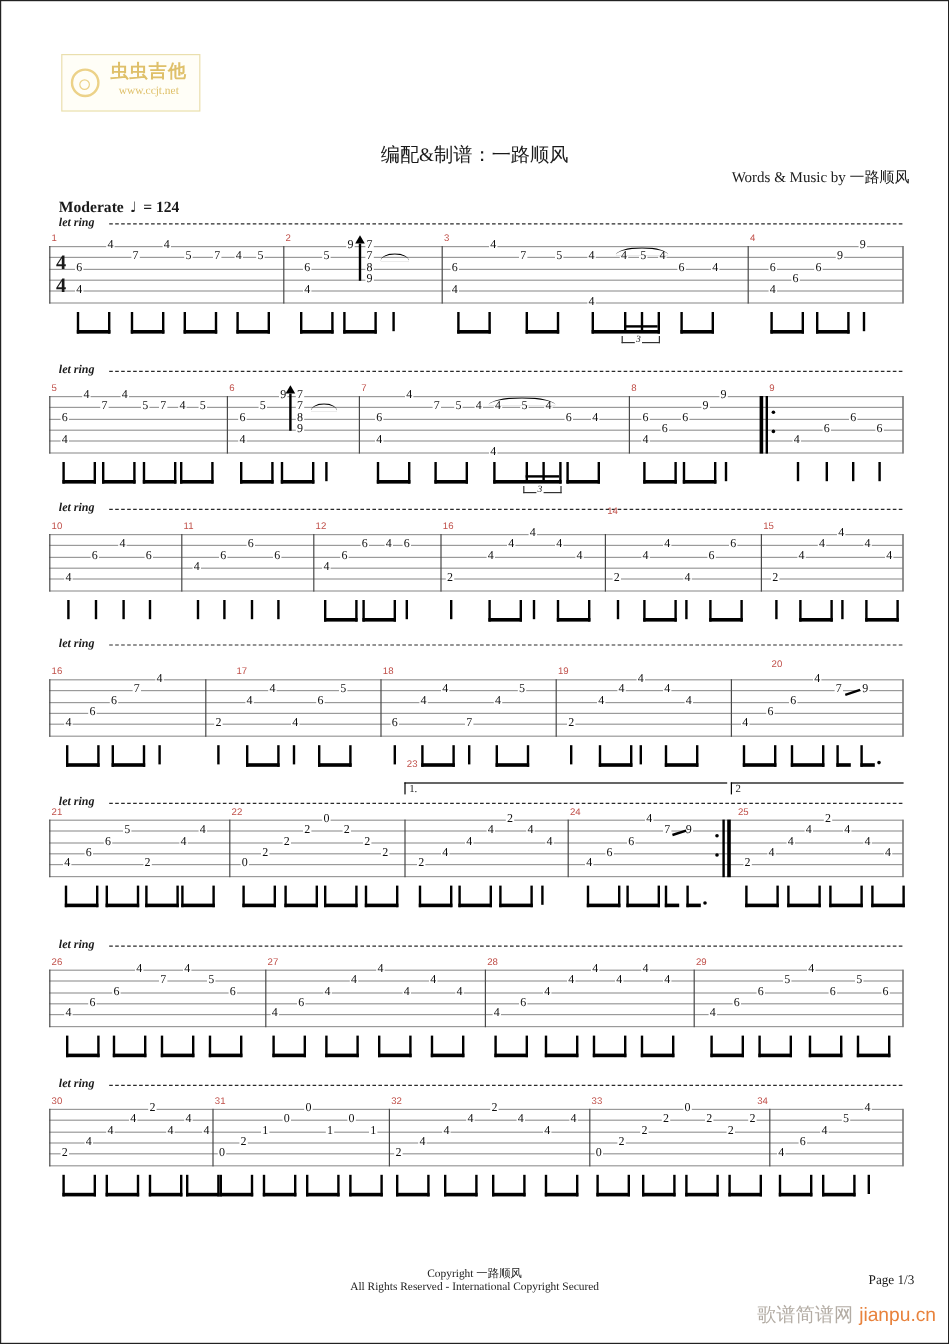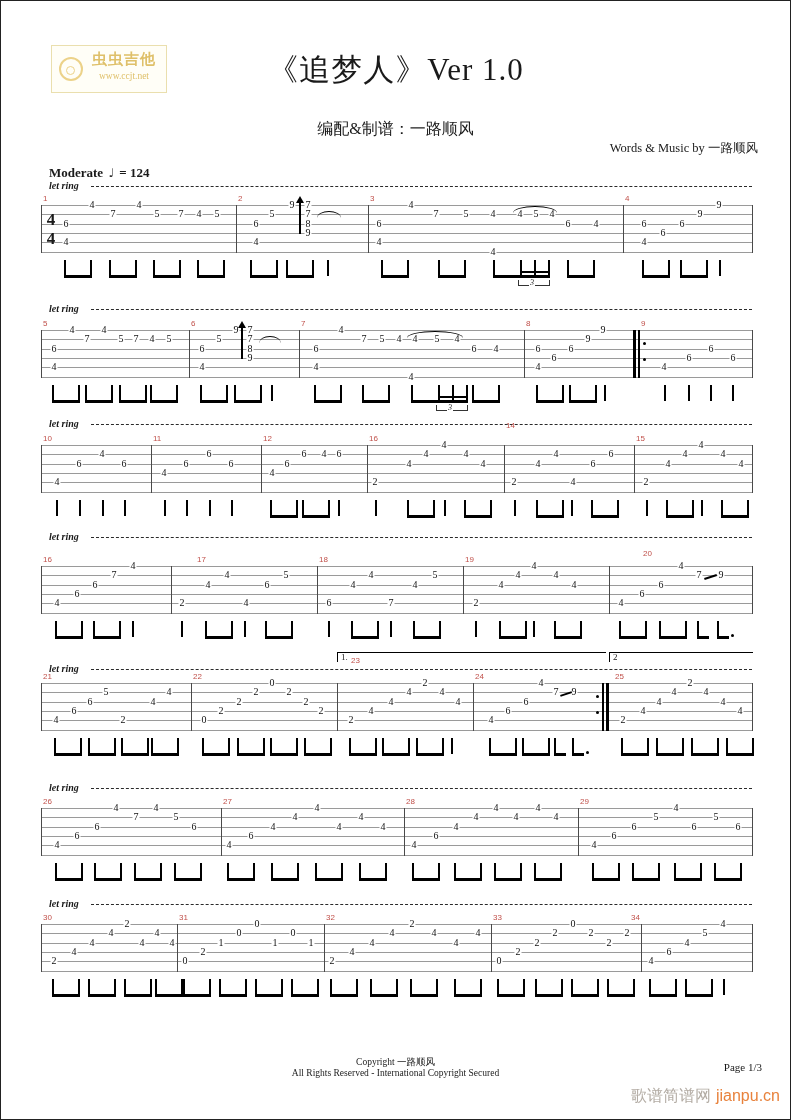--- a/index.html
+++ b/index.html
@@ -68,21 +68,20 @@
   <div class="logo">
     <div class="logo-icon">
       <div class="logo-icon-inner"></div>
     </div>
     <div class="logo-text">
       <div class="logo-brand">虫虫吉他</div>
       <div class="logo-url">www.ccjt.net</div>
     </div>
   </div>
 
-  <div class="title">《追梦人》Ver 1.0</div>
   <div class="arranger">编配&amp;制谱：一路顺风</div>
   <div class="wordsmusic">Words &amp; Music by 一路顺风</div>
 
   <div class="tempo">
     <span>Moderate</span>
     <span class="qnote">♩</span>
     <span>= 124</span>
   </div>
 
   <div class="score">
@@ -403,21 +402,21 @@
       <div class="sline" style="left: 40px; top: 709.9px; width: 711px; background: rgb(154, 154, 154);"></div>
       <div class="sline" style="left: 40px; top: 719.2px; width: 711px; background: rgb(154, 154, 154);"></div>
       <div class="sline" style="left: 40px; top: 728.5px; width: 711px; background: rgb(154, 154, 154);"></div>
       <div class="bar" style="left: 40px; top: 682px; height: 47.5px; background: rgb(74, 74, 74);"></div>
       <div class="bar" style="left: 190px; top: 682px; height: 47.5px; background: rgb(74, 74, 74);"></div>
       <div class="bar" style="left: 336px; top: 682px; height: 47.5px; background: rgb(74, 74, 74);"></div>
       <div class="bar" style="left: 472px; top: 682px; height: 47.5px; background: rgb(74, 74, 74);"></div>
       <div class="bar" style="left: 751px; top: 682px; height: 47.5px; background: rgb(74, 74, 74);"></div>
       <div class="mnum" style="left: 42px; top: 672px; color: rgb(192, 80, 74);">21</div>
       <div class="mnum" style="left: 192px; top: 672px; color: rgb(192, 80, 74);">22</div>
-      <div class="mnum" style="left: 338px; top: 656px; color: rgb(192, 80, 74); margin-left: 12px;">23</div>
+      <div class="mnum" style="left: 338px; top: 632px; color: rgb(192, 80, 74);">23</div>
       <div class="mnum" style="left: 474px; top: 672px; color: rgb(192, 80, 74);">24</div>
       <div class="mnum" style="left: 614px; top: 672px; color: rgb(192, 80, 74);">25</div>
       <div class="note" style="left: 55px; top: 719.2px;">4</div>
       <div class="note" style="left: 73px; top: 709.9px;">6</div>
       <div class="note" style="left: 89px; top: 700.6px;">6</div>
       <div class="note" style="left: 105px; top: 691.3px;">5</div>
       <div class="note" style="left: 122px; top: 719.2px;">2</div>
       <div class="note" style="left: 152px; top: 700.6px;">4</div>
       <div class="note" style="left: 168px; top: 691.3px;">4</div>
       <div class="note" style="left: 203px; top: 719.2px;">0</div>

